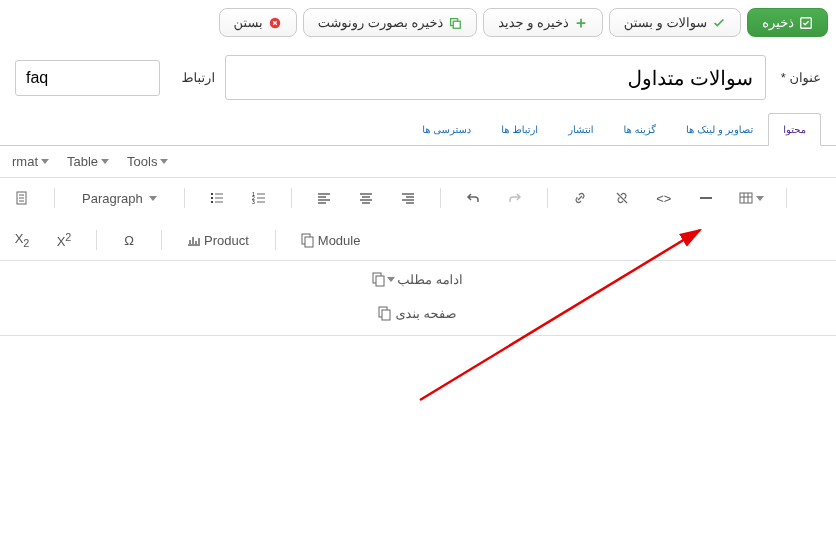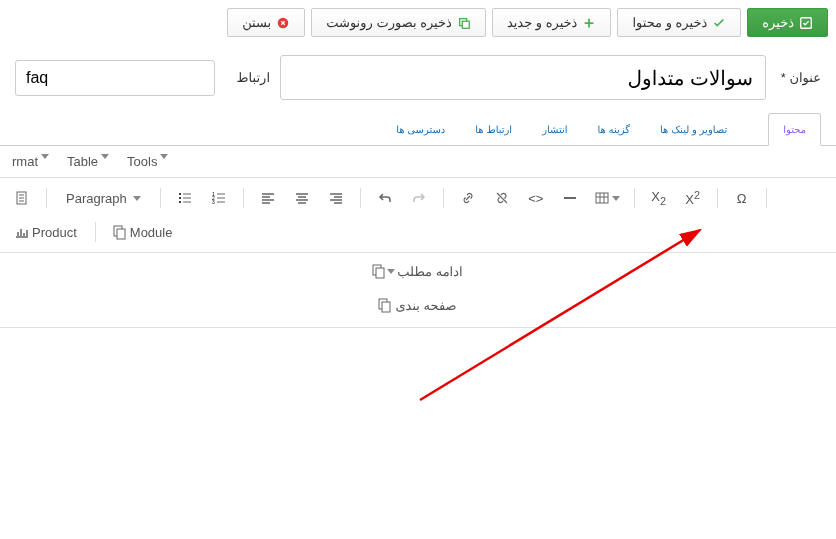--- a/index.html
+++ b/index.html
@@ -1,38 +1,38 @@
 <!DOCTYPE html>
 <html dir="rtl"><head>
 <meta charset="utf-8">
 <style>
 * { box-sizing: border-box; margin: 0; padding: 0; }
 body { font-family: Tahoma, Arial, sans-serif; font-size: 13px; background: #fff; width: 836px; height: 539px; position: relative; }
 
 .toolbar-top { display: flex; gap: 6px; padding: 8px; justify-content: flex-start; direction: rtl; }
-.btn { display: inline-flex; align-items: center; gap: 5px; padding: 6px 14px; border: 1px solid #ccc; border-radius: 2px; background: linear-gradient(#fff,#f5f5f5); color: #333; font-size: 13px; cursor: pointer; }
+.btn { display: inline-flex; align-items: center; gap: 5px; padding: 6px 14px; border: 1px solid #ccc; border-radius: 8px; background: linear-gradient(#fff,#f5f5f5); color: #333; font-size: 13px; cursor: pointer; }
 .btn-primary { background: linear-gradient(#4caf50,#3e9a42); border-color: #3e9a42; color: #fff; text-align: right; }
 .icon-sm { width: 14px; height: 14px; display: inline-block; }
 
 .form-row { display: flex; gap: 10px; padding: 10px 15px 5px; align-items: center; direction: rtl; }
 .form-label { color: #333; font-size: 13px; min-width: 45px; text-align: right; }
 .form-input { flex: 1; border: 1px solid #ccc; border-radius: 3px; padding: 8px 10px; font-size: 16px; font-family: inherit; direction: rtl; text-align: right; }
 .form-input-large { font-size: 20px; padding: 10px 12px; }
-.form-input-small { width: 200px; flex: none; text-align: left; direction: ltr; padding: 8px 10px; }
+.form-input-small { width: 145px; flex: none; text-align: left; direction: ltr; padding: 8px 10px; }
 .required { color: #333; }
 
 .tabs { display: flex; direction: rtl; padding: 0 15px; border-bottom: 0; margin-top: 8px; }
 .tab { padding: 10px 14px; color: #1a6eb3; cursor: pointer; font-size: 10px; border: 1px solid transparent; }
-.tab.active { color: #8b5cf6; border: 1px solid #ccc; border-bottom: 1px solid #fff; border-radius: 3px 3px 0 0; background: #fff; position: relative; z-index: 1; margin-left: 26px; }
+.tab.active { color: #4c1d95; border: 1px solid #ccc; border-bottom: 1px solid #fff; border-radius: 3px 3px 0 0; background: #fff; position: relative; z-index: 1; }
 
 .editor-wrap { margin: 0 0 0 0; border-top: 1px solid #ccc; direction: ltr; margin-top: -1px; }
 .menu-row { display: flex; gap: 18px; padding: 8px 12px; border-bottom: 1px solid #e0e0e0; }
-.menu-item { color: #555; font-size: 13px; cursor: pointer; display: flex; gap: 3px; }
-
-.tbar { display: flex; flex-wrap: wrap; align-items: center; gap: 6px; padding: 6px 8px; border-bottom: 1px solid #e0e0e0; }
+.menu-item { color: #555; font-size: 13px; cursor: pointer; display: flex; align-items: center; gap: 3px; }
+
+.tbar { display: flex; flex-wrap: wrap; align-items: center; gap: 14px; padding: 6px 8px; border-bottom: 1px solid #e0e0e0; }
 .tbar-btn { display: flex; align-items: center; justify-content: center; min-width: 28px; height: 28px; border: none; background: transparent; cursor: pointer; color: #555; border-radius: 2px; padding: 0 4px; }
 .tbar-sep { width: 1px; height: 20px; background: #ddd; margin: 0 4px; }
 .tbar-select { border: 1px solid transparent; background: transparent; padding: 4px 8px; font-size: 13px; color: #555; display: flex; align-items: center; gap: 6px; cursor: pointer; }
 .tbar-text { font-size: 13px; color: #555; padding: 0 2px; }
 .caret { width: 0; height: 0; border-left: 4px solid transparent; border-right: 4px solid transparent; border-top: 5px solid #888; display: inline-block; }
 
 .sub-row { display: flex; gap: 6px; padding: 4px 8px 8px; border-bottom: 1px solid #e0e0e0; direction: ltr; flex-direction: column; }
 
 .editor-area { min-height: 260px; background: #fff; }
 
@@ -48,21 +48,21 @@
     <svg class="icon-sm" viewBox="0 0 16 16">
         <rect x="2" y="2" width="12" height="12" rx="1" fill="none" stroke="#fff" stroke-width="1.5"></rect>
         <path d="M5 8l2 2 4-4" stroke="#fff" stroke-width="1.5" fill="none"></path>
       </svg>
     <span>ذخیره</span>
   </button>
   <button class="btn">
     <svg class="icon-sm" viewBox="0 0 16 16">
         <path d="M3 8l3 3 7-7" stroke="#4caf50" stroke-width="2" fill="none"></path>
       </svg>
-    <span>ذخیره و محتوا</span>
+    <span>سوالات و بستن</span>
   </button>
   <button class="btn">
     <svg class="icon-sm" viewBox="0 0 16 16">
         <path d="M8 3v10M3 8h10" stroke="#4caf50" stroke-width="2"></path>
       </svg>
     <span>ذخیره و جدید</span>
   </button>
   <button class="btn">
     <svg class="icon-sm" viewBox="0 0 16 16">
         <rect x="3" y="3" width="8" height="8" fill="none" stroke="#4caf50" stroke-width="1.5"></rect>

